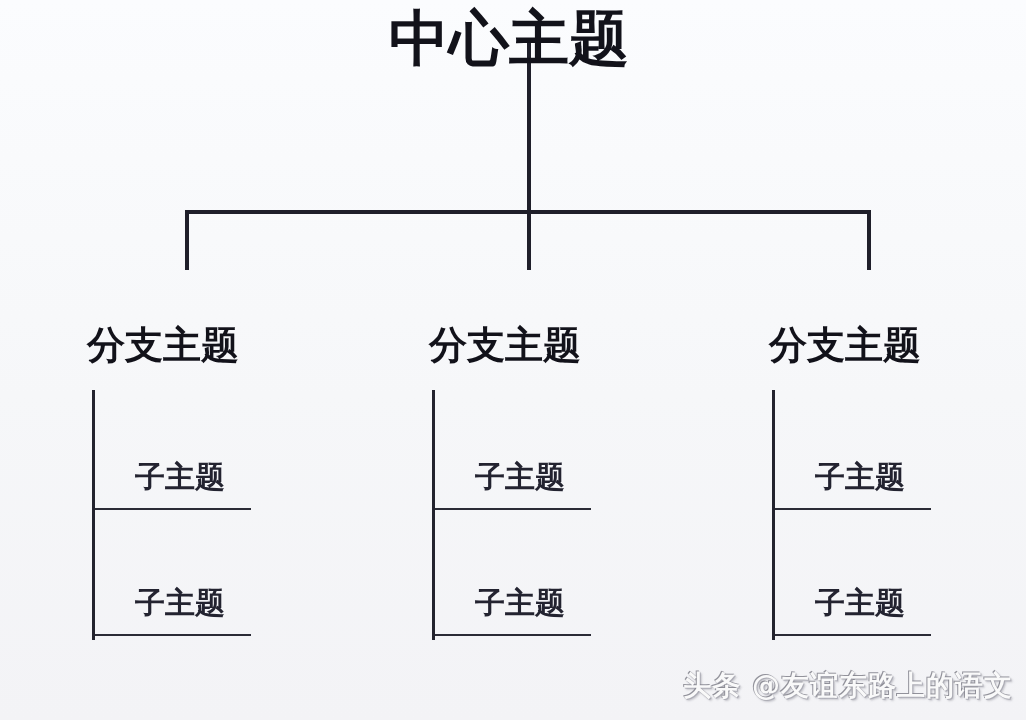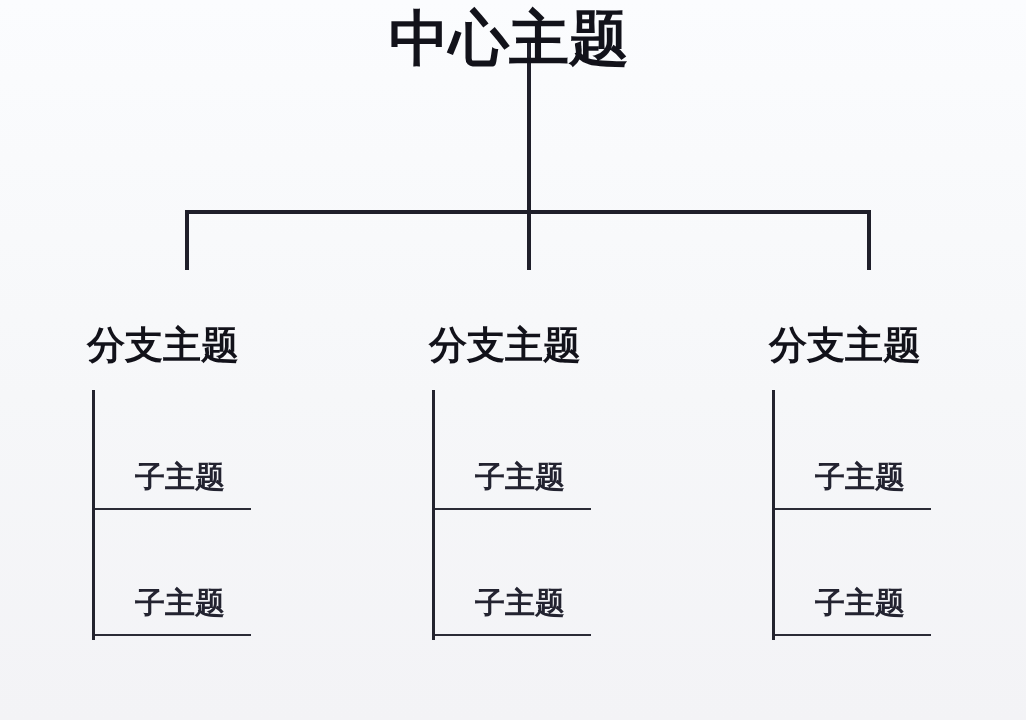--- a/index.html
+++ b/index.html
@@ -142,14 +142,15 @@
 
   <div class="branch-group b3">
     <div class="subtopic-row row1">
       <span class="subtopic-label">子主题</span>
     </div>
     <div class="subtopic-row row2">
       <span class="subtopic-label">子主题</span>
     </div>
   </div>
 
+  <div class="watermark">头条 @友谊东路上的语文</div>
 
 </div>
 
 </body></html>

